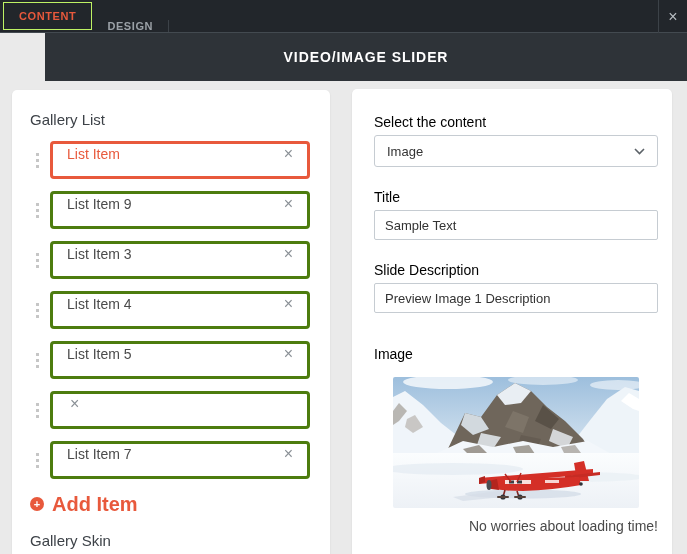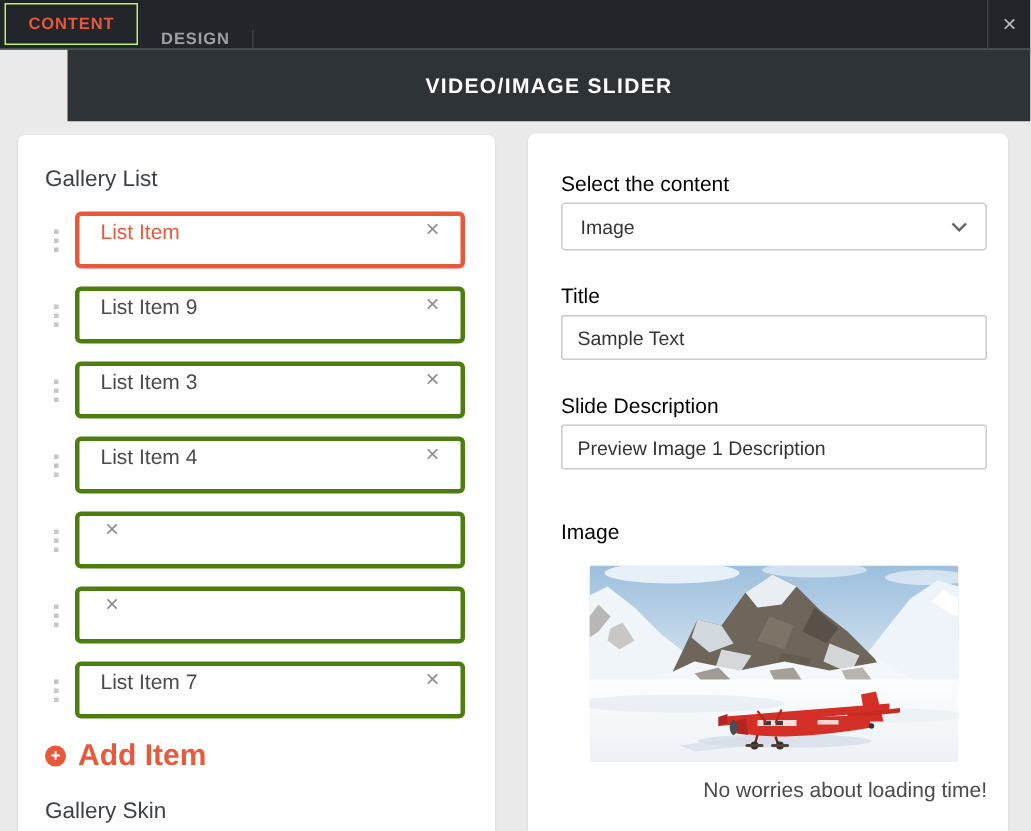--- a/index.html
+++ b/index.html
@@ -190,20 +190,21 @@
     </span>
   </div>
 
   <div class="g-row">
     <span class="handle">
       <i></i>
             <i></i>
             <i></i>
     </span>
     <span class="item-box">
+      <span class="label">List Item 5</span>
       <span class="remove-x">×</span>
     </span>
   </div>
 
   <div class="g-row">
     <span class="handle">
       <i></i>
             <i></i>
             <i></i>
     </span>

